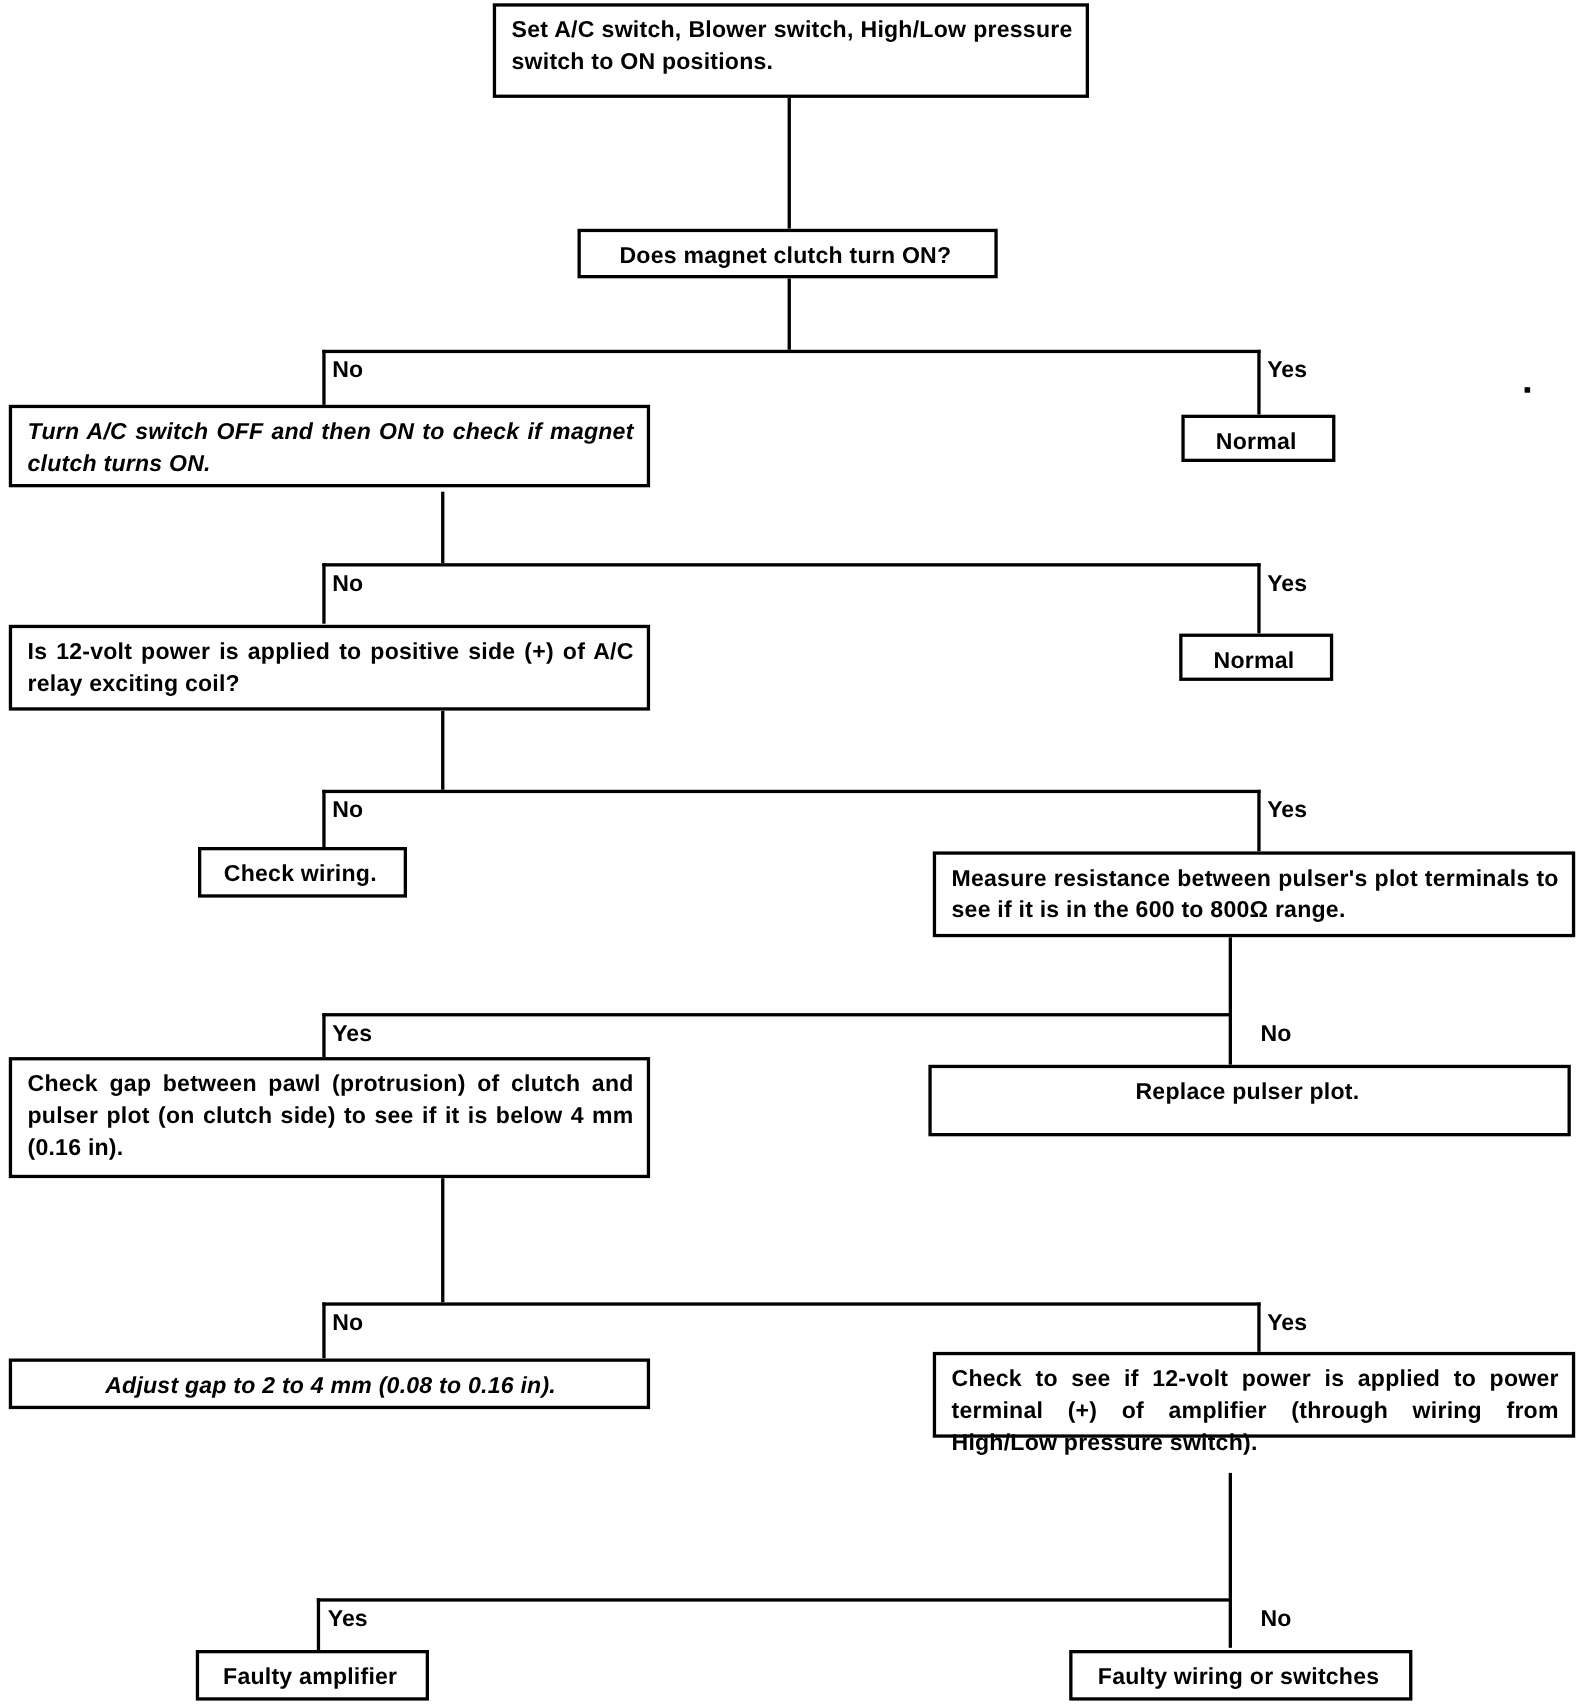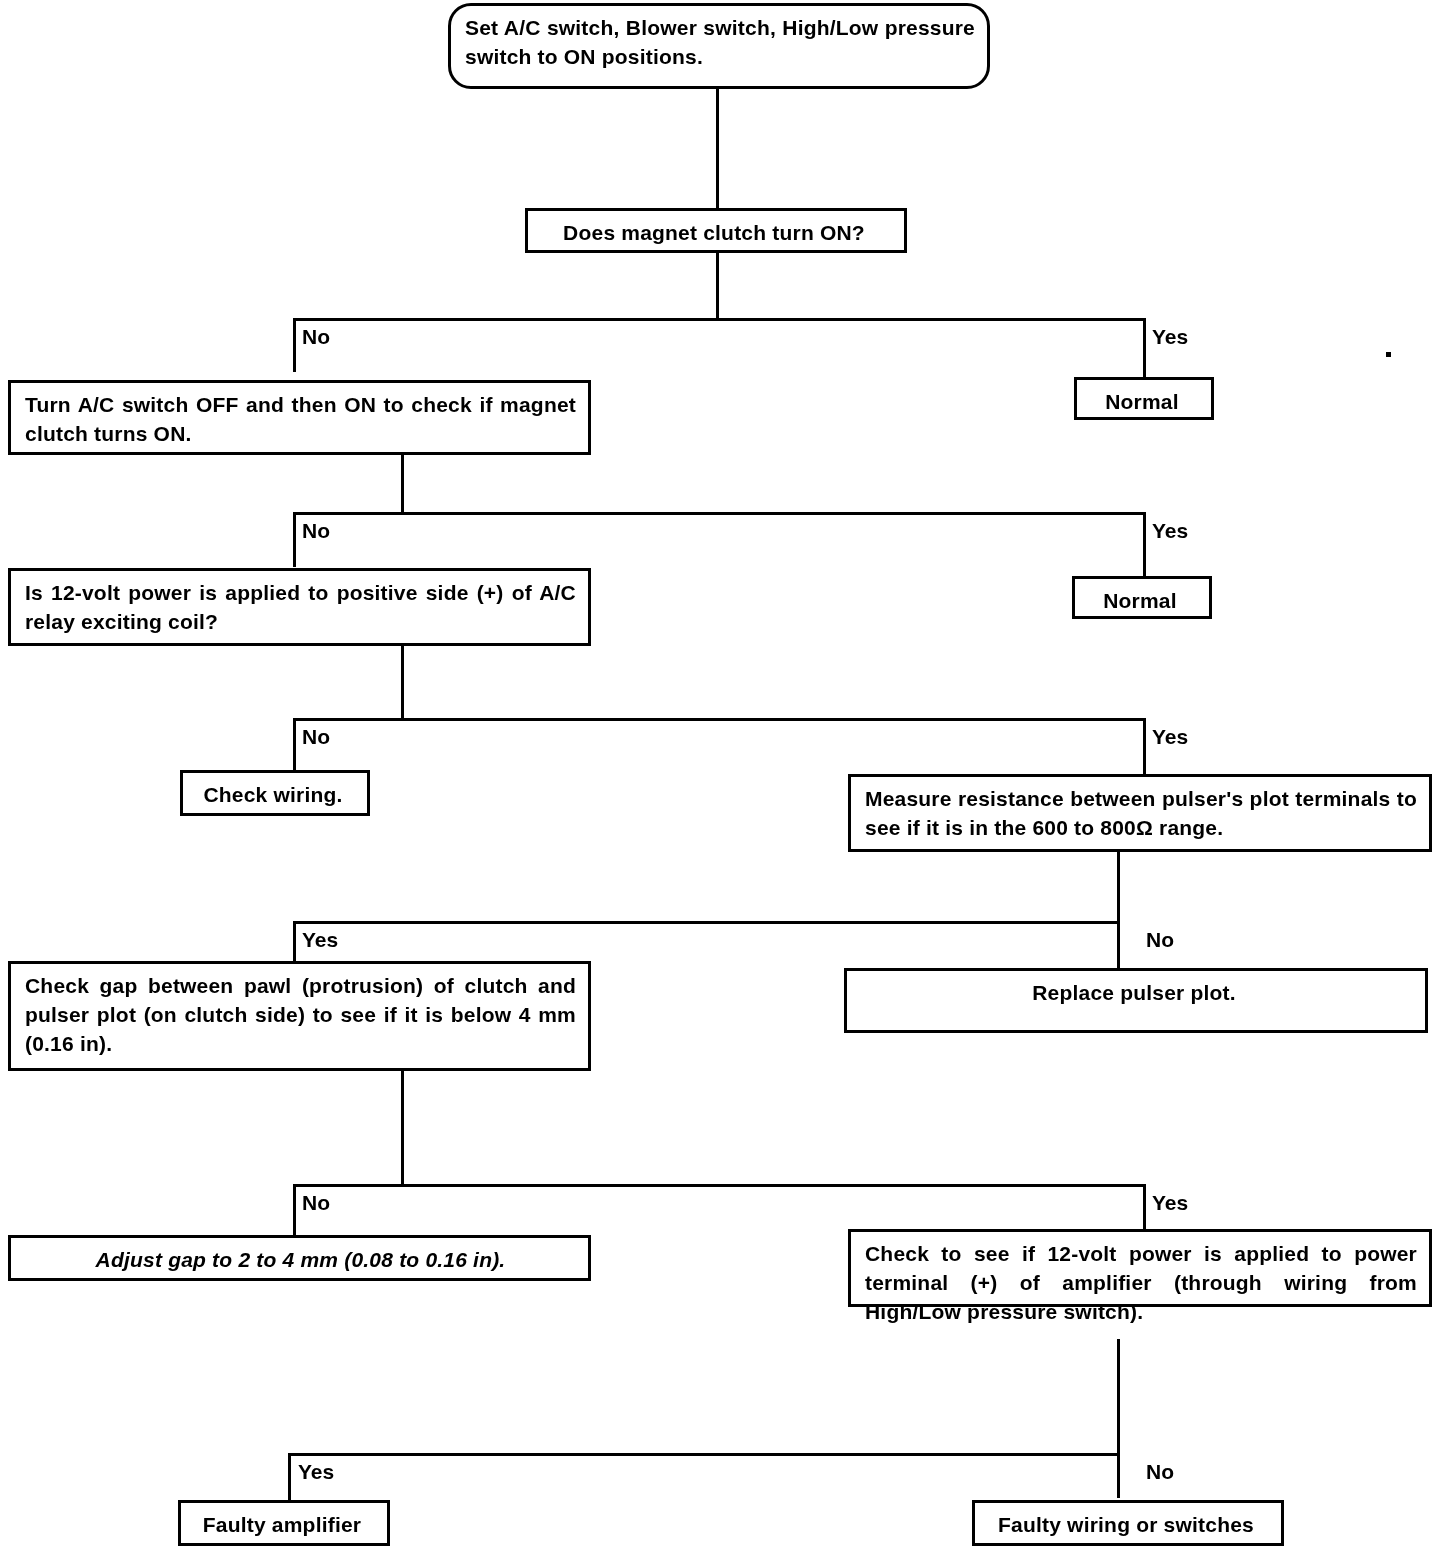--- a/index.html
+++ b/index.html
@@ -65,21 +65,21 @@
     height: 5px;
     background: #000000;
     z-index: 2;
   }
 </style>
 </head>
 <body>
 
 <div id="chart">
 
-  <div class="node just" style="left:448px; top:3px; width:542px; height:86px;border-radius:23px;">
+  <div class="node just" style="left:448px; top:3px; width:542px; height:86px;">
     <span>Set A/C switch, Blower switch, High/Low pressure switch to ON positions.</span>
   </div>
 
   <div class="line vline" style="left:716px; top:89px; width:3px; height:119px;"></div>
 
   <div class="node center" style="left:525px; top:208px; width:382px; height:45px;">
     <span>Does magnet clutch turn ON?</span>
   </div>
 
   <div class="line vline" style="left:716px; top:253px; width:3px; height:65px;"></div>
@@ -88,21 +88,21 @@
   <div class="line vline" style="left:1143px; top:318px; width:3px; height:59px;"></div>
   <div class="branch-label" style="left:302px; top:325px;">No</div>
   <div class="branch-label" style="left:1152px; top:325px;">Yes</div>
 
   <div class="speck" style="left:1386px; top:352px;"></div>
 
   <div class="node center" style="left:1074px; top:377px; width:140px; height:43px;">
     <span>Normal</span>
   </div>
 
-  <div class="node just" style="left:8px; top:380px; width:583px; height:75px;">
+  <div class="node just" style="left:8px; top:368px; width:583px; height:75px;font-style:italic;">
     <span>Turn A/C switch OFF and then ON to check if magnet clutch turns ON.</span>
   </div>
 
   <div class="line vline" style="left:401px; top:447px; width:3px; height:65px;"></div>
   <div class="line hline" style="left:293px; top:512px; width:853px; height:3px;"></div>
   <div class="line vline" style="left:293px; top:512px; width:3px; height:55px;"></div>
   <div class="line vline" style="left:1143px; top:512px; width:3px; height:64px;"></div>
   <div class="branch-label" style="left:302px; top:519px;">No</div>
   <div class="branch-label" style="left:1152px; top:519px;">Yes</div>
 

